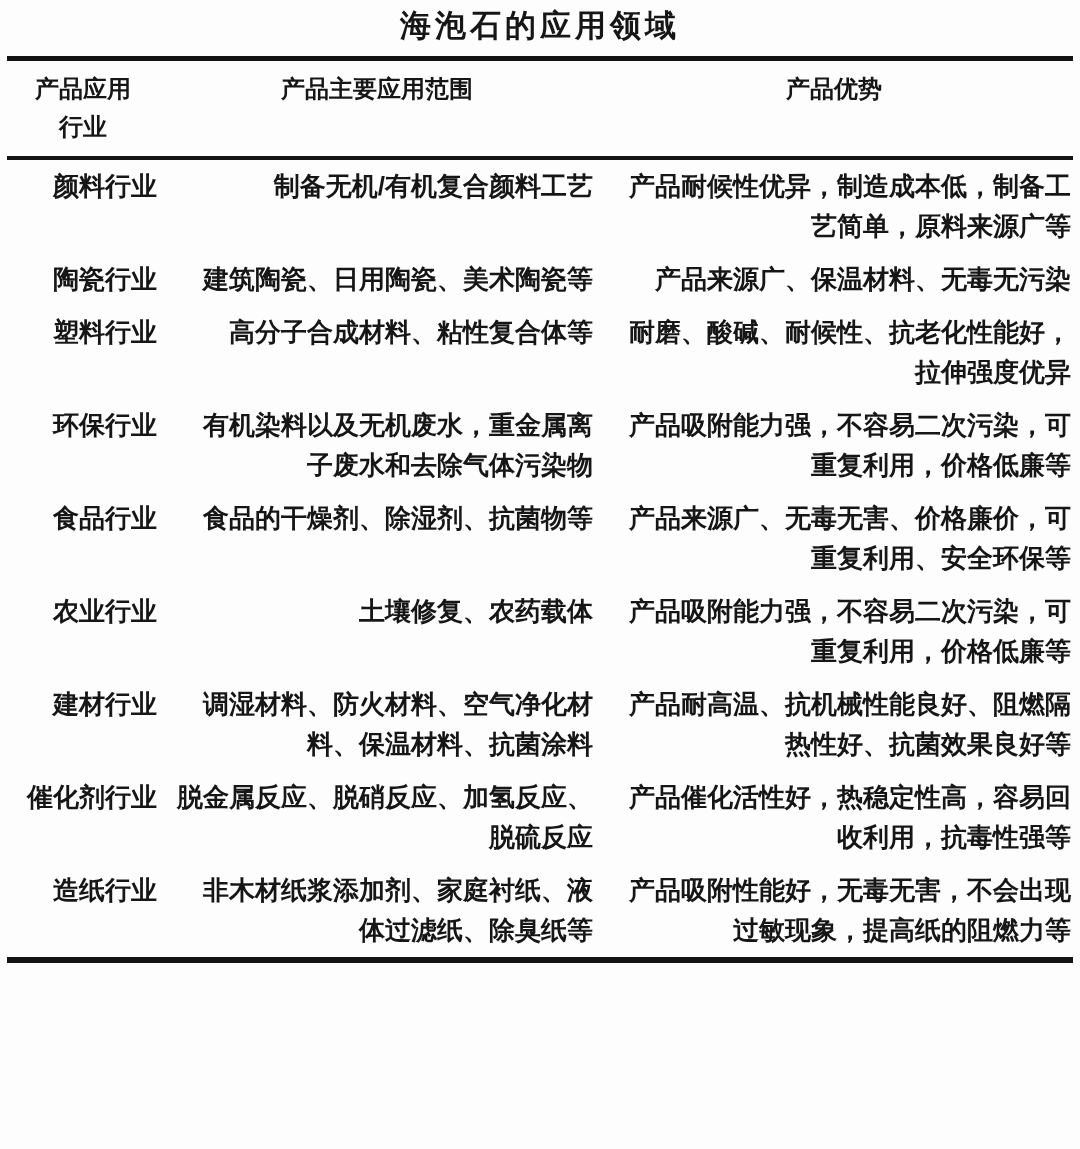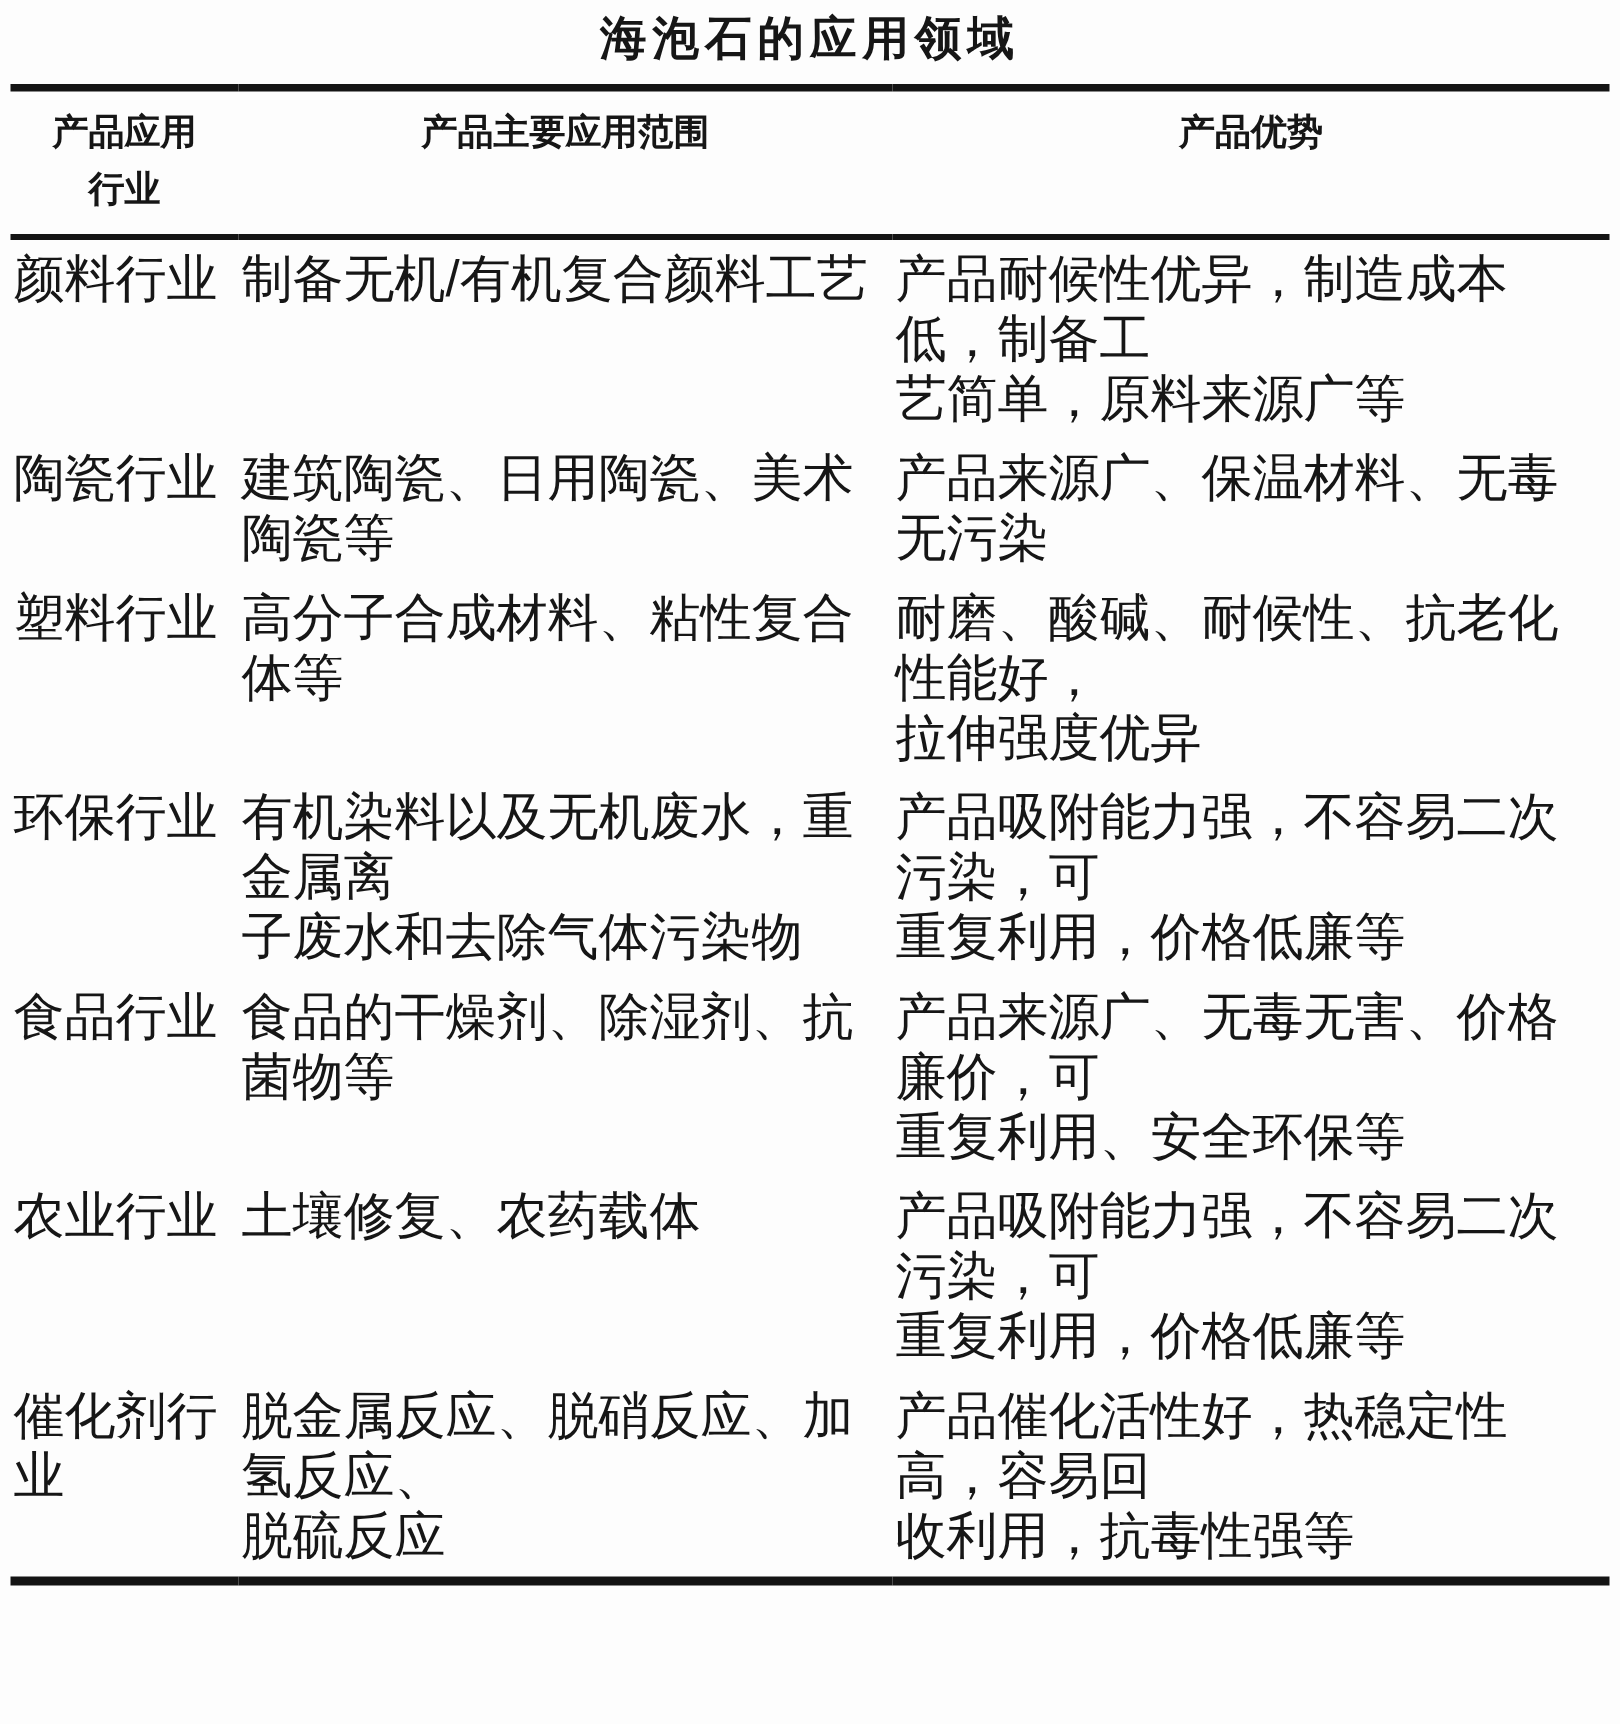--- a/index.html
+++ b/index.html
@@ -45,24 +45,24 @@
   }
   th {
     font-size: 24px;
     font-weight: 600;
     line-height: 38px;
     vertical-align: top;
     padding: 9px 2px 10px;
     white-space: pre-line;
   }
   td {
-    font-size: 34px;
-    font-weight: 400;
+    font-size: 26px;
+    font-weight: 700;
     line-height: 40px;
-    text-align: left;
+    text-align: right;
     vertical-align: top;
     padding: 6px 2px 7px;
     white-space: pre-line;
   }
 </style>
 </head>
 <body>
 
 <div class="page">
 
@@ -113,22 +113,36 @@
         <td>产品来源广、无毒无害、价格廉价，可
 重复利用、安全环保等</td>
       </tr>
       <tr>
         <td>农业行业</td>
         <td>土壤修复、农药载体</td>
         <td>产品吸附能力强，不容易二次污染，可
 重复利用，价格低廉等</td>
       </tr>
       <tr>
+        <td>建材行业</td>
+        <td>调湿材料、防火材料、空气净化材
+料、保温材料、抗菌涂料</td>
+        <td>产品耐高温、抗机械性能良好、阻燃隔
+热性好、抗菌效果良好等</td>
+      </tr>
+      <tr>
         <td>催化剂行业</td>
         <td>脱金属反应、脱硝反应、加氢反应、
 脱硫反应</td>
         <td>产品催化活性好，热稳定性高，容易回
 收利用，抗毒性强等</td>
+      </tr>
+      <tr>
+        <td>造纸行业</td>
+        <td>非木材纸浆添加剂、家庭衬纸、液
+体过滤纸、除臭纸等</td>
+        <td>产品吸附性能好，无毒无害，不会出现
+过敏现象，提高纸的阻燃力等</td>
       </tr>
     </tbody>
   </table>
 
 </div>
 
 </body></html>

